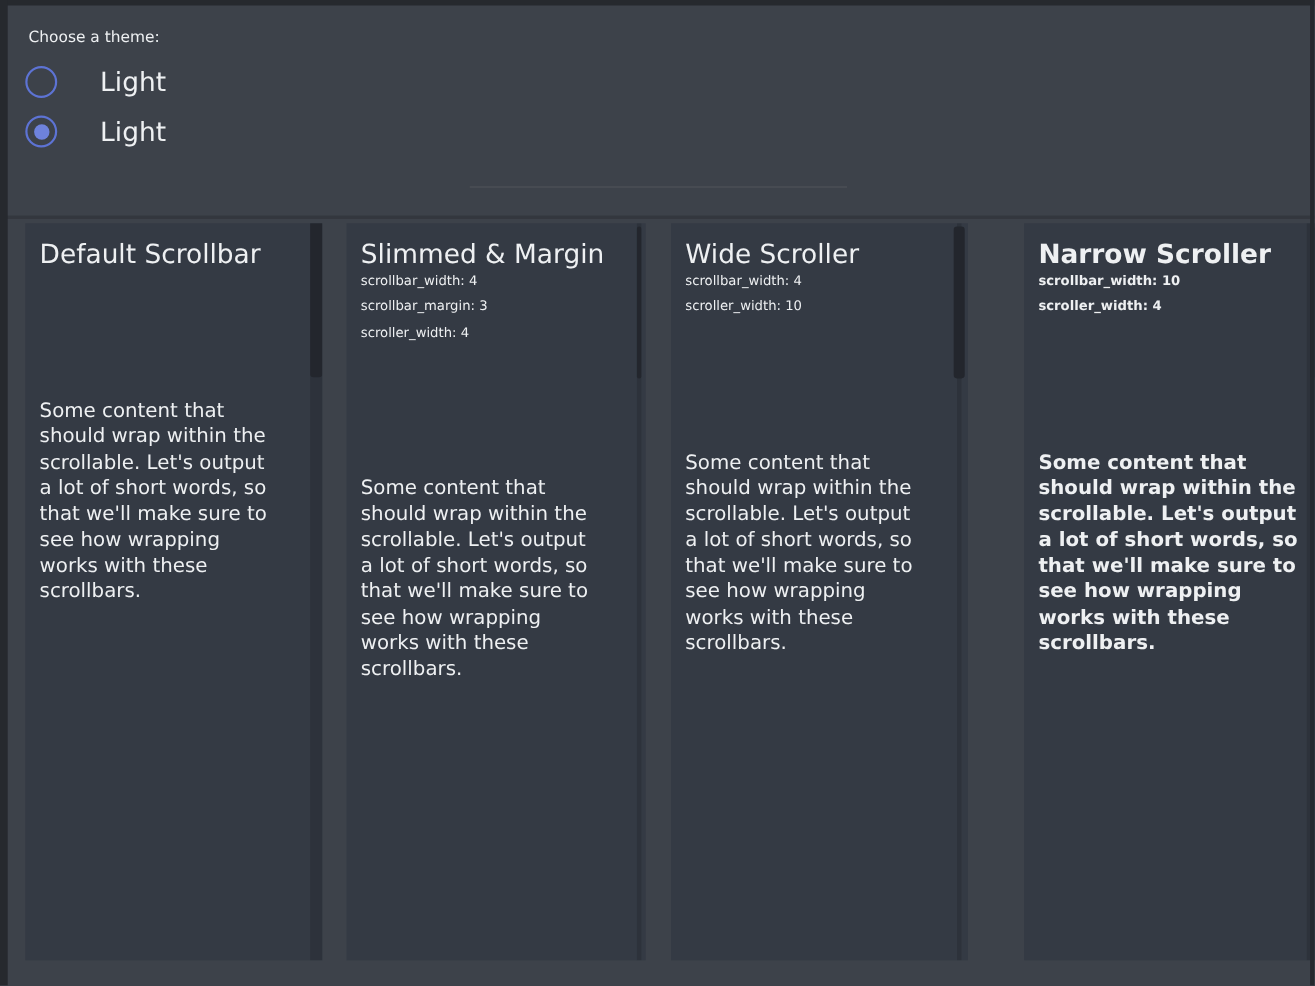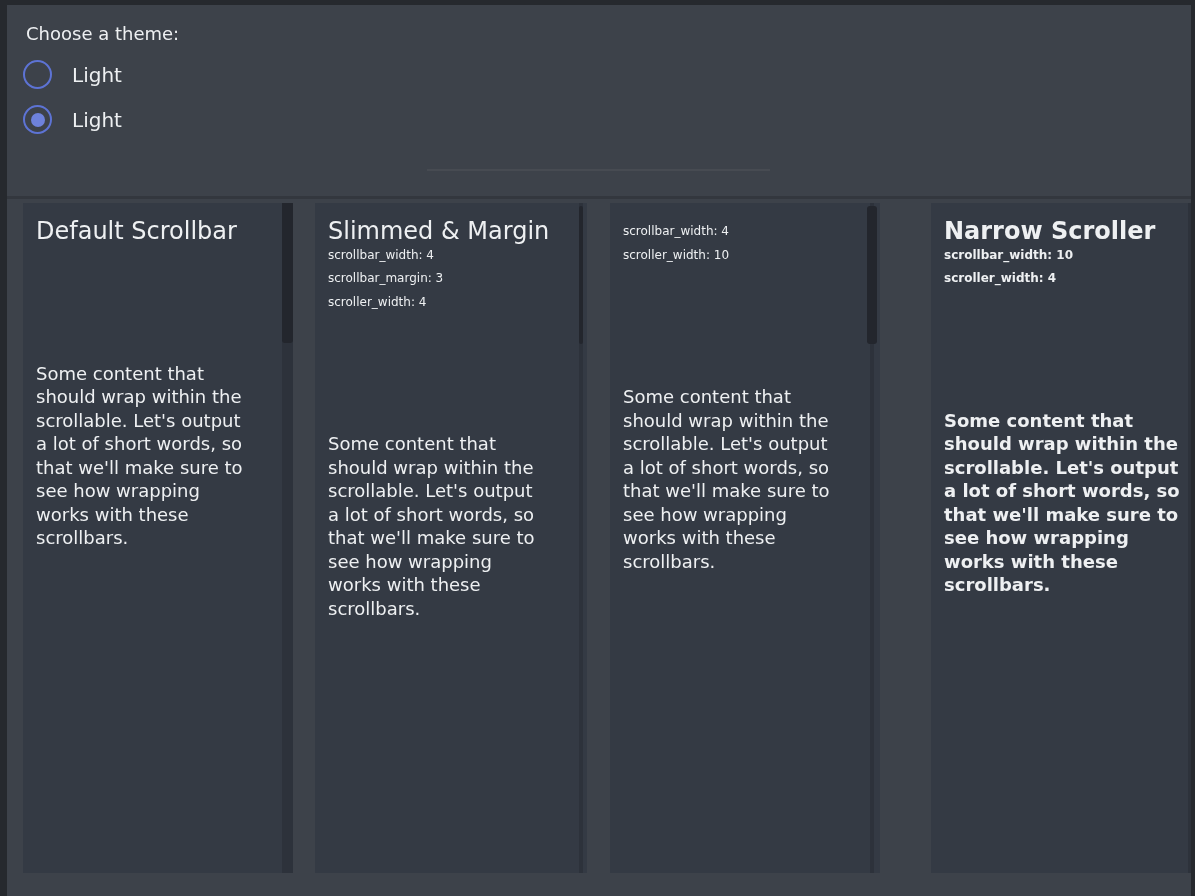--- a/index.html
+++ b/index.html
@@ -21,34 +21,34 @@
     background:var(--page-bg);
     font-family:"DejaVu Sans","Liberation Sans",sans-serif;
     color:var(--text);
   }
   .frame-top{position:absolute;top:0;left:0;width:1195px;height:5px;background:var(--frame);z-index:10;}
   .frame-left{position:absolute;top:0;left:0;width:7px;height:896px;background:var(--frame);z-index:10;}
   .frame-right{position:absolute;top:0;right:0;width:4px;height:896px;background:var(--frame);z-index:10;}
 
   .prompt{
     position:absolute;left:26px;top:22px;
-    font-size:18px;line-height:24px;color:var(--text);
+    font-size:14px;line-height:24px;color:var(--text);
   }
   .radio-group{position:absolute;left:23px;top:60px;}
   .radio-row{
     display:flex;align-items:center;height:29px;margin-bottom:16px;cursor:pointer;
   }
   .radio-circle{
     width:29px;height:29px;border:2px solid var(--radio-accent);border-radius:50%;
     display:flex;align-items:center;justify-content:center;flex:0 0 auto;
     background:transparent;
   }
   .radio-dot{width:14px;height:14px;border-radius:50%;background:transparent;}
   .radio-circle.selected .radio-dot{background:var(--radio-dot);}
-  .radio-label{margin-left:20px;font-size:20px;line-height:24px;color:var(--text);}
+  .radio-label{margin-left:39px;font-size:24px;line-height:24px;color:var(--text);}
 
   .divider{position:absolute;left:427px;top:169px;width:343px;height:2px;background:var(--divider);}
   .panels-top-edge{position:absolute;left:0;top:196px;width:1195px;height:3px;background:var(--band);}
 
   .panels{position:absolute;left:0;top:203px;width:1195px;height:670px;}
   .panel{
     position:absolute;top:0;height:670px;width:270px;
     background:var(--panel-bg);
     padding:17px 14px 0 13px;
     overflow:hidden;
@@ -122,20 +122,21 @@
 a lot of short words, so
 that we'll make sure to
 see how wrapping
 works with these
 scrollbars.</div>
     <div class="sb-track" style="width: 4px; right: 4px;"></div>
     <div class="sb-thumb" style="width: 4px; right: 4px; top: 3px; height: 138px;"></div>
   </div>
 
   <div class="panel">
+    <div class="panel-title">Wide Scroller</div>
     <div class="panel-params">scrollbar_width: 4
 scroller_width: 10</div>
     <div class="panel-content">Some content that
 should wrap within the
 scrollable. Let's output
 a lot of short words, so
 that we'll make sure to
 see how wrapping
 works with these
 scrollbars.</div>

